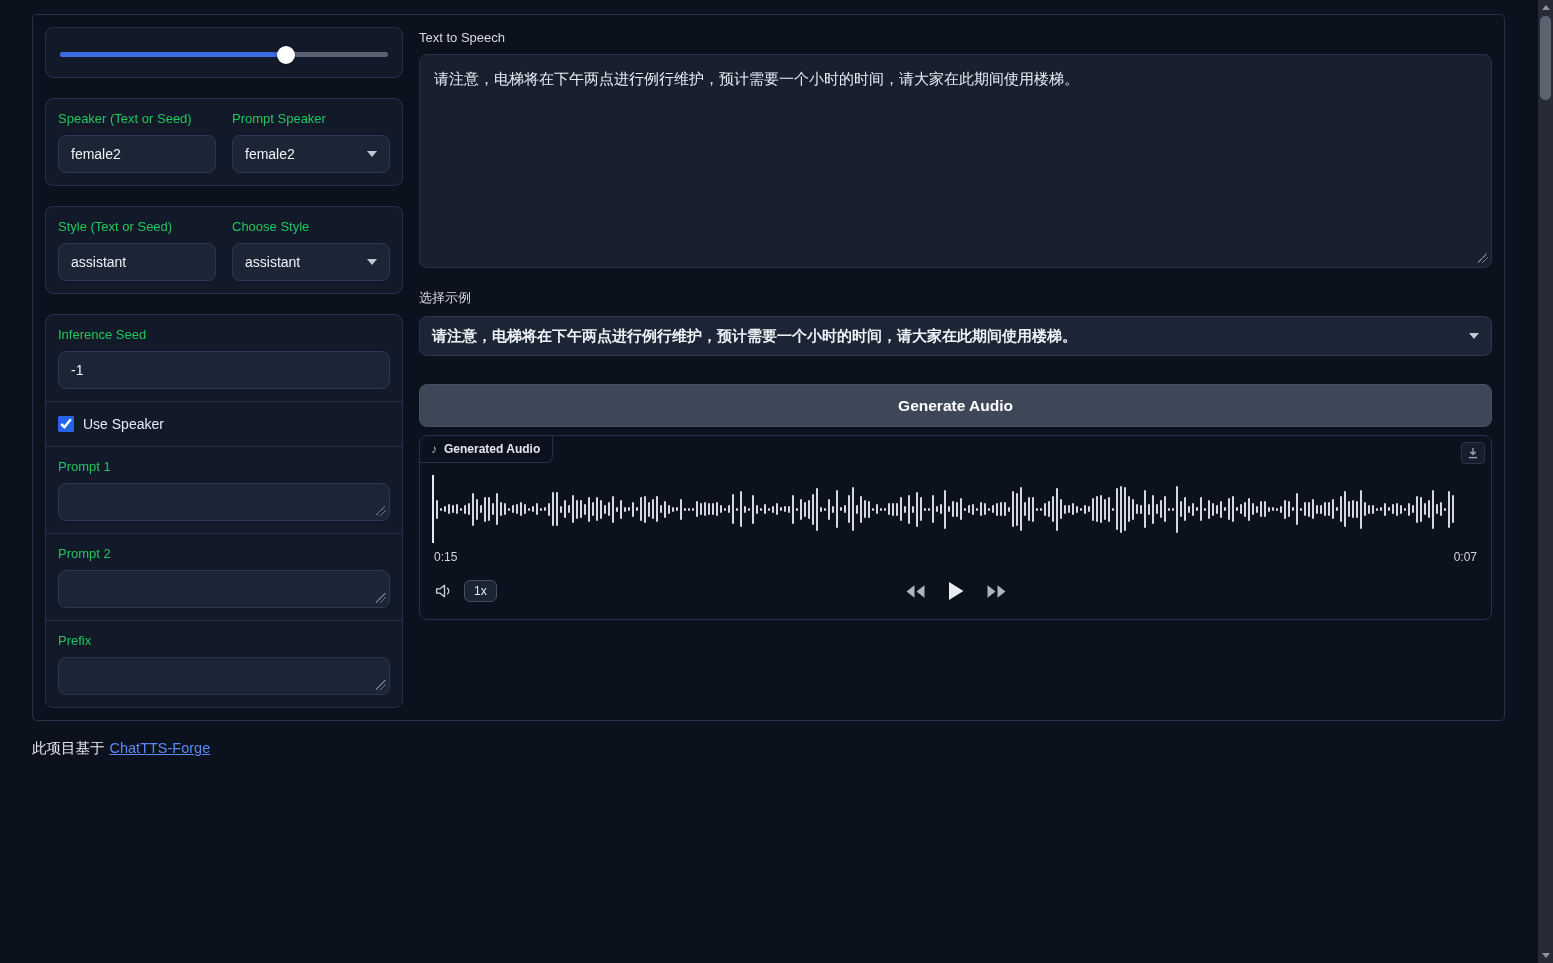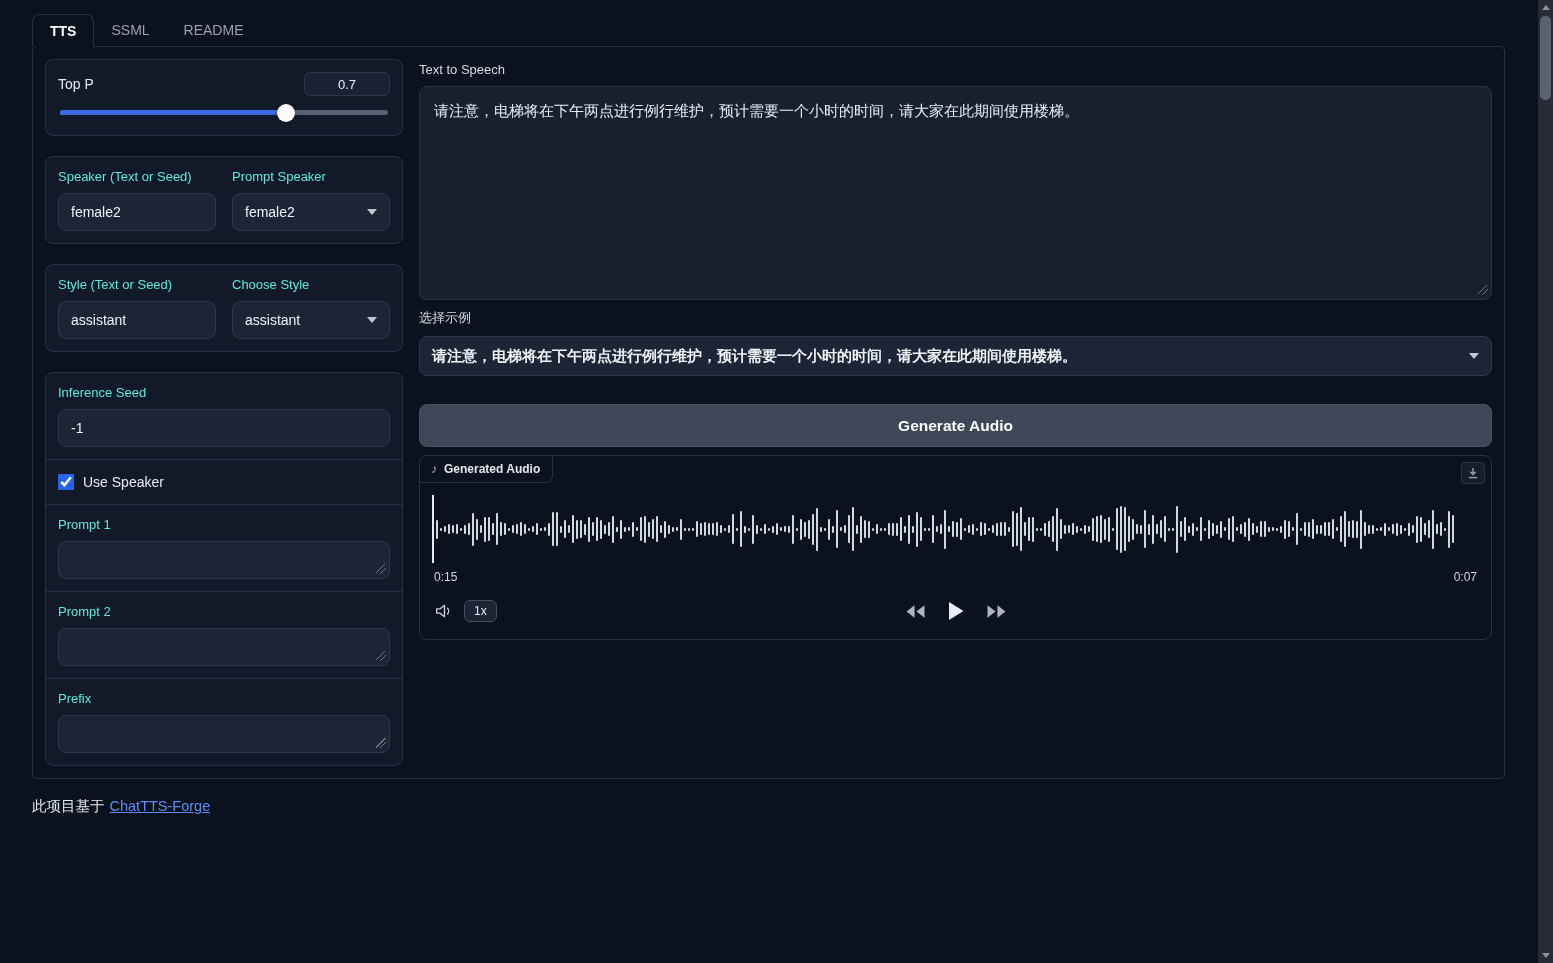--- a/index.html
+++ b/index.html
@@ -27,21 +27,21 @@
   .num-input { width:86px; height:24px; background:#192234; border:1px solid #2c3850; border-radius:6px;
                color:#eaeef5; font-size:13px; text-align:center; font-family:inherit; }
   .track { position:relative; height:5px; background:#59617395; background:#59627400;
            background-color:#596274; border-radius:3px; margin:12px 2px 8px; }
   .track-fill { position:absolute; left:0; top:0; height:100%; background:#3d6be2; border-radius:3px; }
   .slider-thumb { position:absolute; top:50%; width:18px; height:18px; background:#ffffff;
            border-radius:50%; transform:translate(-50%,-50%); box-shadow:0 1px 3px rgba(0,0,0,.55); cursor:pointer; }
 
   .two-col { display:flex; gap:16px; }
   .field { flex:1; min-width:0; }
-  .field-label { font-size:13px; color:#5eead4; margin-bottom:9px; }
+  .field-label { font-size:13px; color:#22c55e; margin-bottom:9px; }
   .text-input { width:100%; height:38px; background:#1c2535; border:1px solid #2c3850; border-radius:8px;
                 color:#eef1f6; font-size:14px; padding:0 12px; font-family:inherit; }
   .select-box { height:38px; background:#1c2535; border:1px solid #2c3850; border-radius:8px;
                 display:flex; align-items:center; justify-content:space-between; padding:0 12px;
                 color:#eef1f6; font-size:14px; cursor:pointer; }
   .chev { width:0; height:0; border-left:5px solid transparent; border-right:5px solid transparent;
           border-top:6px solid #c2c8d2; }
 
   .divider { height:1px; background:#243048; margin:12px -12px; }
   .checkbox-row { display:flex; align-items:center; gap:9px; padding:2px 0; }
@@ -55,21 +55,21 @@
       pointer-events:none; }
   textarea { resize:none; display:block; font-family:inherit; }
   .small-ta { width:100%; height:38px; background:#1c2535; border:1px solid #2c3850; border-radius:8px;
               color:#eef1f6; font-size:14px; padding:9px 12px; }
 
   
   .right-col { flex:1; min-width:0; display:flex; flex-direction:column; }
   .section-label { font-size:13px; color:#d6dae2; margin:3px 0 9px; }
   .tts-ta { width:100%; height:214px; background:#18202f; border:1px solid #27324a; border-radius:8px;
             color:#e9edf4; font-size:15px; padding:11px 14px; line-height:1.7; }
-  .examples-label { margin-top:9px; }
+  .examples-label { margin-top:21px; }
   .example-select { height:40px; font-weight:700; font-size:15px; }
   .generate-btn { margin-top:28px; height:43px; width:100%; background:#3d4757; border:1px solid #47515f;
                   border-radius:8px; color:#ffffff; font-weight:700; font-size:15.5px; cursor:pointer;
                   font-family:inherit; }
 
   .audio-panel { margin-top:8px; border:1px solid #263147; border-radius:8px; position:relative; padding-bottom:14px; }
   .audio-chip { display:inline-flex; align-items:center; gap:7px; padding:6px 12px 6px 11px;
                 border-right:1px solid #263147; border-bottom:1px solid #263147;
                 border-radius:7px 0 7px 0; font-size:12px; font-weight:700; color:#e2e6ed; }
   .note-ic { color:#aab1bc; font-size:12px; }
@@ -102,38 +102,29 @@
               border-top:5px solid #8d939e; }
   .sb-thumb { position:absolute; left:2px; width:11px; top:16px; height:84px; background:#5b6270;
               border-radius:5px; cursor:pointer; }
 </style>
 </head>
 <body>
 
 <div class="page">
   <div class="content">
 
-    <div class="tabbar">
-      <div class="tab active">TTS</div>
-      <div class="tab">SSML</div>
-      <div class="tab">README</div>
-    </div>
 
     <div class="main-box">
 
       <div class="left-col">
 
         <div class="panel">
 
 
           <div class="slider-group">
-            <div class="slider-head">
-              <span class="slider-label">Top P</span>
-              <input class="num-input" value="0.7" style="">
-            </div>
             <div class="track">
               <div class="track-fill" style="width: 69%;"></div>
               <div class="slider-thumb" style="left: 69%;"></div>
             </div>
           </div>
 
         </div>
 
         <div class="panel">
           <div class="two-col">

